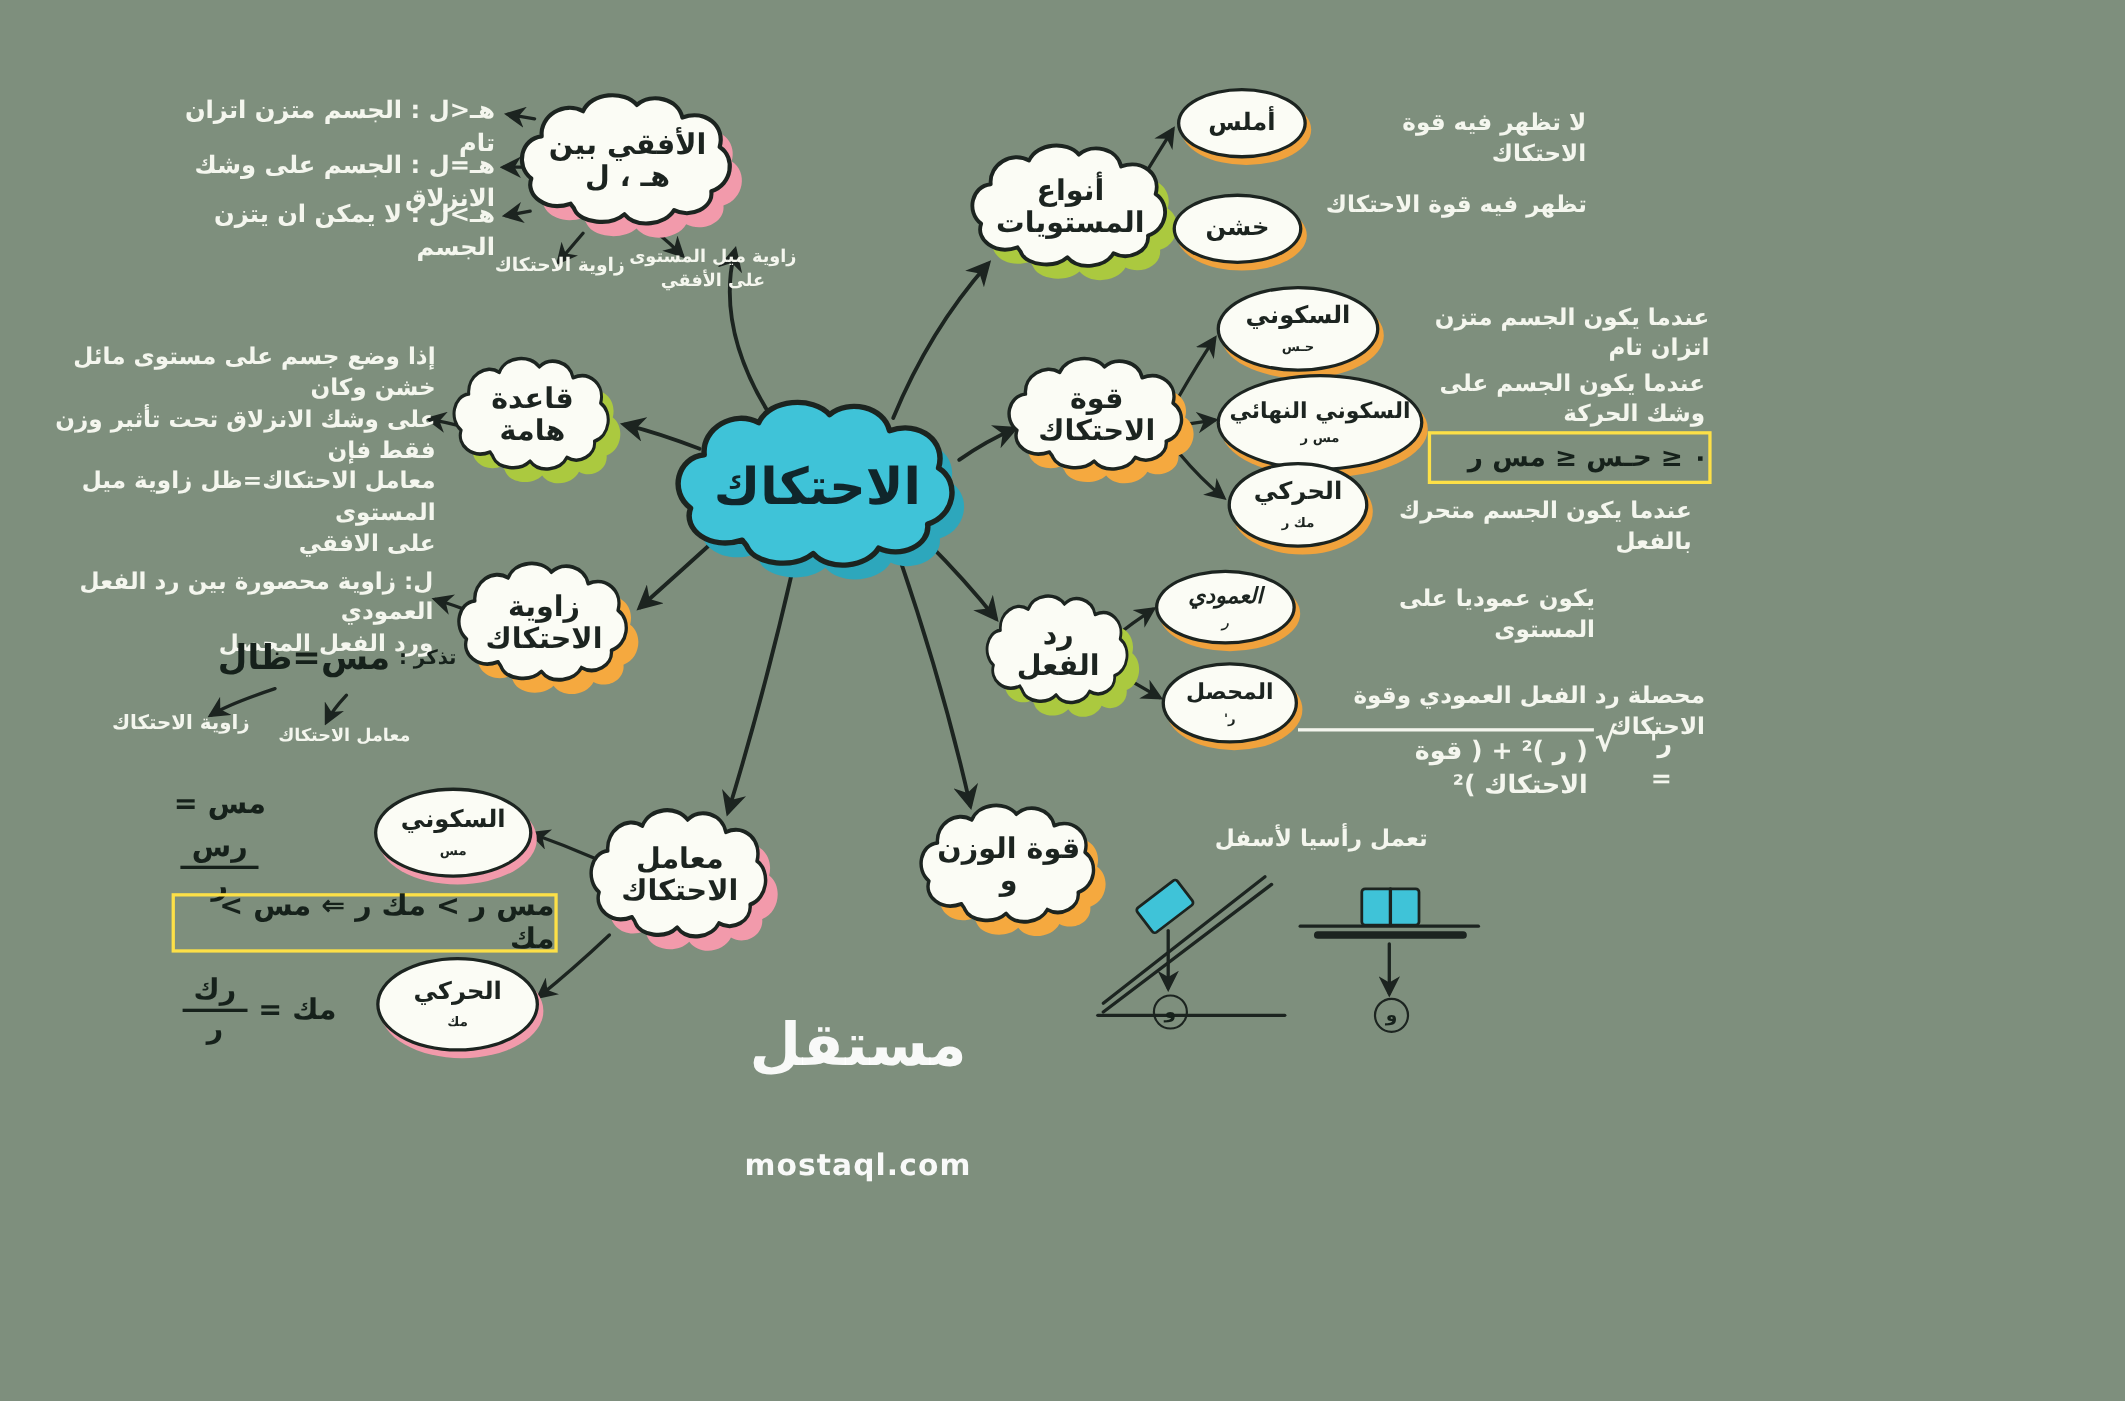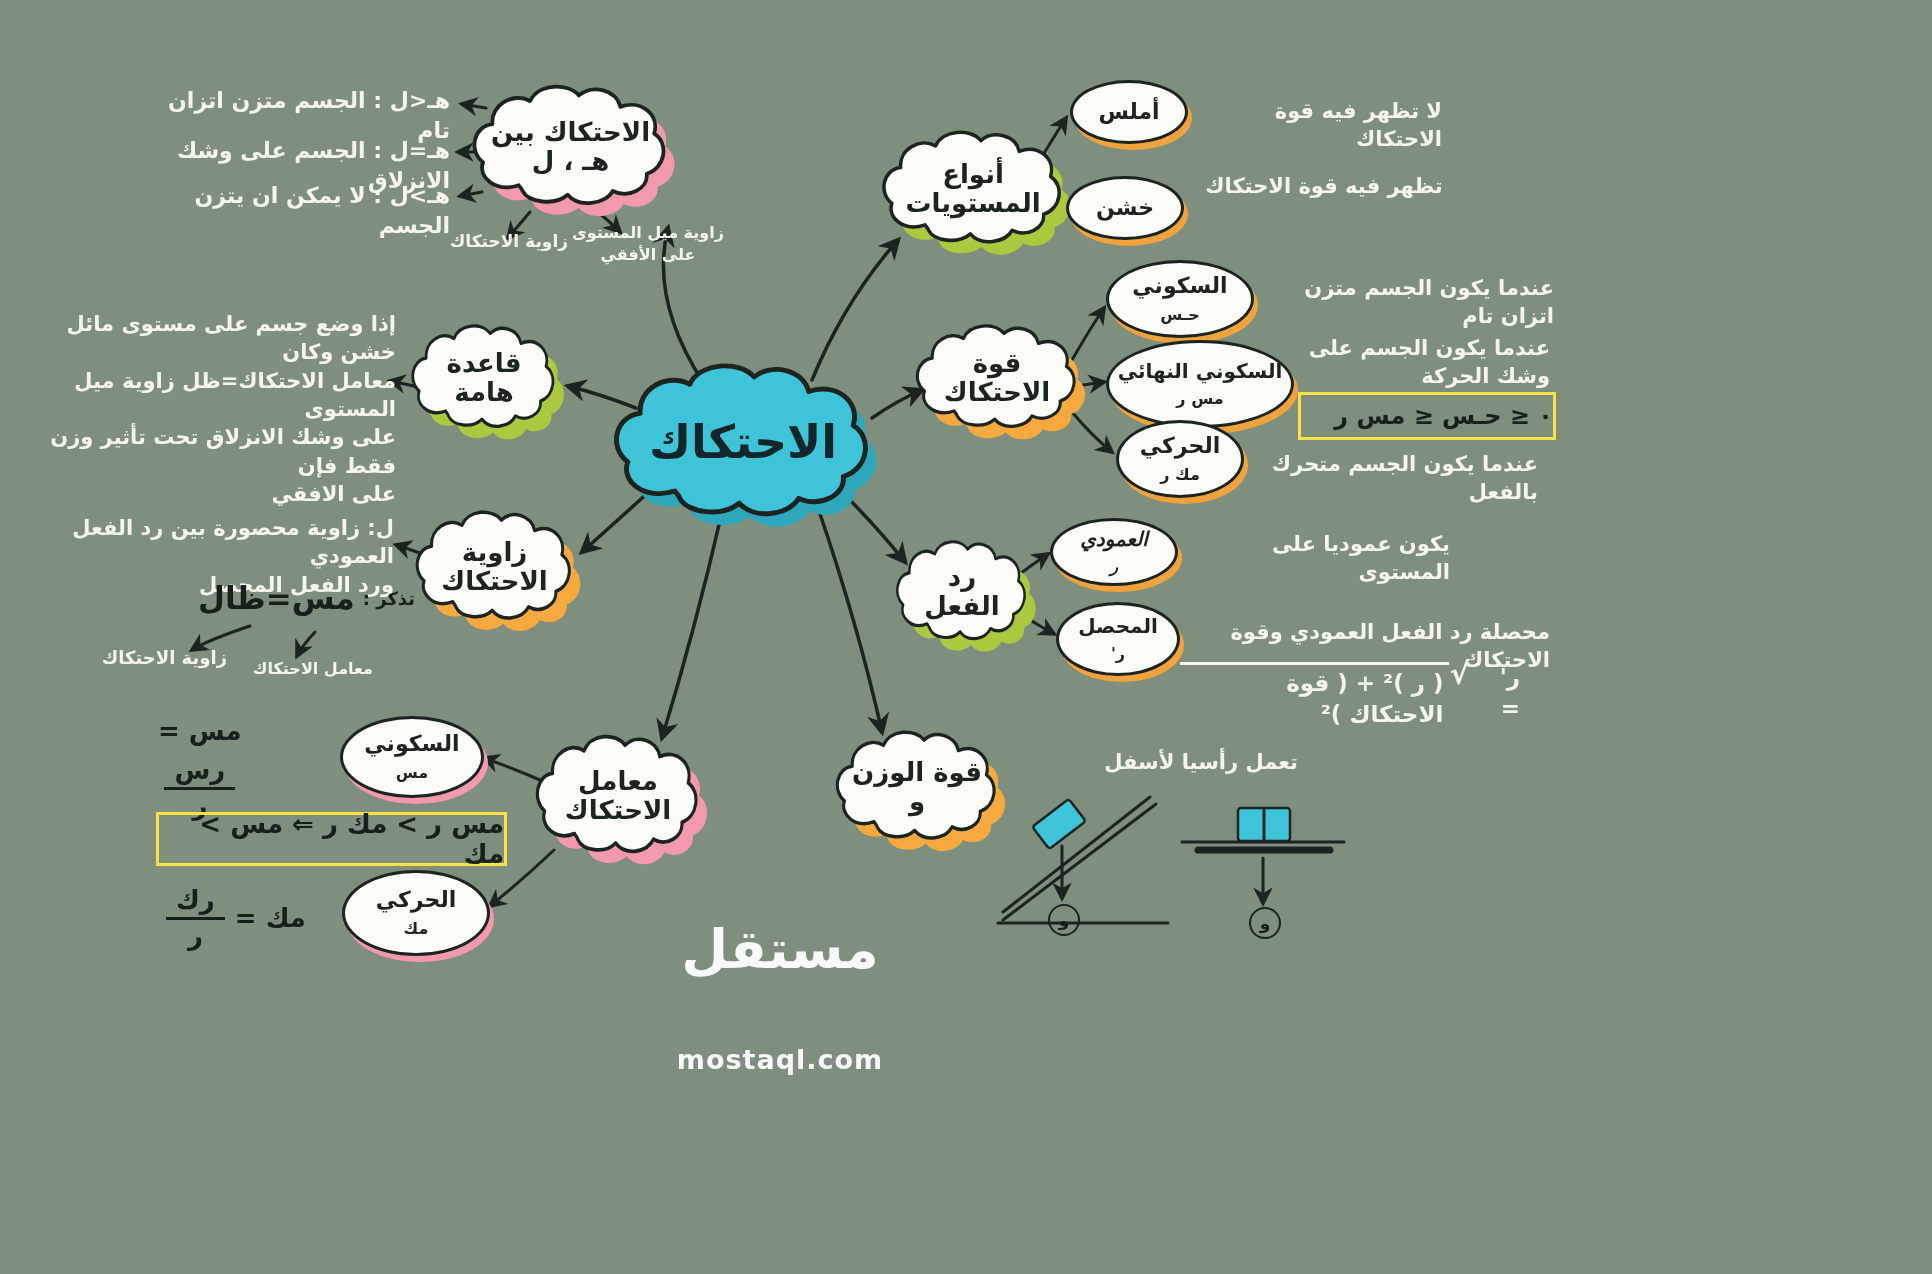--- a/index.html
+++ b/index.html
@@ -19,21 +19,21 @@
   .cloud.center .body path{fill:var(--fill);}
   .cloud.center .shadow path{fill:var(--shadow);}
   .cloud .label{position:absolute;inset:0;display:flex;flex-direction:column;align-items:center;
                 justify-content:center;font-weight:bold;text-align:center;line-height:1.12;
                 font-size:26px;direction:rtl;}
   .cloud.center .label{font-size:46px;color:#10262b;}
   
   .enode{position:absolute;z-index:2;background:#fbfcf5;border:3px solid #1c2420;border-radius:50%;
          display:flex;flex-direction:column;align-items:center;justify-content:center;
          font-weight:bold;direction:rtl;box-shadow:4px 6px 0 var(--accent);font-size:22px;line-height:1.1;}
-  .enode .sub{font-size:16px;margin-top:8px;}
+  .enode .sub{font-size:12px;margin-top:8px;}
   
   .note{position:absolute;z-index:2;direction:rtl;color:#f4f6ee;font-weight:bold;font-size:21px;
         line-height:1.35;text-align:right;}
   .note.center{text-align:center;}
   .note span{display:block;}
   .boxed{border:3px solid #fde047;display:flex;align-items:center;justify-content:flex-start;
          font-weight:bold;font-size:24px;color:#16211b;background:transparent;}
   
   .feq{position:absolute;z-index:2;direction:rtl;display:flex;align-items:center;gap:10px;
        color:#16211b;font-weight:bold;font-size:26px;}
@@ -129,21 +129,21 @@
   </div>
 
   <div class="cloud" style="left: 468px; top: 82px; width: 205px; height: 130px; font-size: 25px; --accent: #f29aab;">
     <svg class="shadow" viewBox="0 0 218 136" preserveAspectRatio="none">
         <path d="M54 108 C30 116 10 100 16 84 C0 72 6 46 26 44 C24 24 48 10 66 20 C74 2 106 0 118 14 C132 2 158 8 162 26 C184 18 204 34 198 54 C214 64 210 90 190 96 C192 112 170 122 154 114 C146 128 118 132 106 118 C92 130 64 126 58 114 C57 111 55 110 54 108 Z"></path>
       </svg>
     <svg class="body" viewBox="0 0 218 136" preserveAspectRatio="none">
         <path d="M54 108 C30 116 10 100 16 84 C0 72 6 46 26 44 C24 24 48 10 66 20 C74 2 106 0 118 14 C132 2 158 8 162 26 C184 18 204 34 198 54 C214 64 210 90 190 96 C192 112 170 122 154 114 C146 128 118 132 106 118 C92 130 64 126 58 114 C57 111 55 110 54 108 Z"></path>
       </svg>
     <div class="label">
-        <span>الاحتكاك بين</span>
+        <span>الأفقي بين</span>
         <span>هـ ، ل</span>
       </div>
   </div>
 
   <div class="cloud" style="left: 878px; top: 128px; width: 190px; height: 122px; --accent: #abc93f;">
     <svg class="shadow" viewBox="0 0 218 136" preserveAspectRatio="none">
         <path d="M54 108 C30 116 10 100 16 84 C0 72 6 46 26 44 C24 24 48 10 66 20 C74 2 106 0 118 14 C132 2 158 8 162 26 C184 18 204 34 198 54 C214 64 210 90 190 96 C192 112 170 122 154 114 C146 128 118 132 106 118 C92 130 64 126 58 114 C57 111 55 110 54 108 Z"></path>
       </svg>
     <svg class="body" viewBox="0 0 218 136" preserveAspectRatio="none">
         <path d="M54 108 C30 116 10 100 16 84 C0 72 6 46 26 44 C24 24 48 10 66 20 C74 2 106 0 118 14 C132 2 158 8 162 26 C184 18 204 34 198 54 C214 64 210 90 190 96 C192 112 170 122 154 114 C146 128 118 132 106 118 C92 130 64 126 58 114 C57 111 55 110 54 108 Z"></path>
@@ -300,22 +300,22 @@
       <span class="rad" style="display:inline-block;">( ر )² + ( قوة الاحتكاك )²</span>
     </span>
   </div>
 
   <div class="note" style="left:1098px;top:748px;width:200px;">
       <span>تعمل رأسيا لأسفل</span>
     </div>
 
   <div class="note" style="left:22px;top:310px;width:374px;">
     <span>إذا وضع جسم على مستوى مائل خشن وكان</span>
-      <span>معامل الاحتكاك=ظل زاوية ميل المستوى</span>
-    <span>على وشك الانزلاق تحت تأثير وزن فقط فإن</span>
+      <span>على وشك الانزلاق تحت تأثير وزن فقط فإن</span>
+    <span>معامل الاحتكاك=ظل زاوية ميل المستوى</span>
       <span>على الافقي</span>
   </div>
 
   <div class="note" style="left:52px;top:514px;width:342px;">
     <span>ل: زاوية محصورة بين رد الفعل العمودي</span>
       <span>ورد الفعل المحصل</span>
   </div>
 
   <div class="remember" style="left:198px;top:580px;">
     <span class="small">تذكر :</span>

